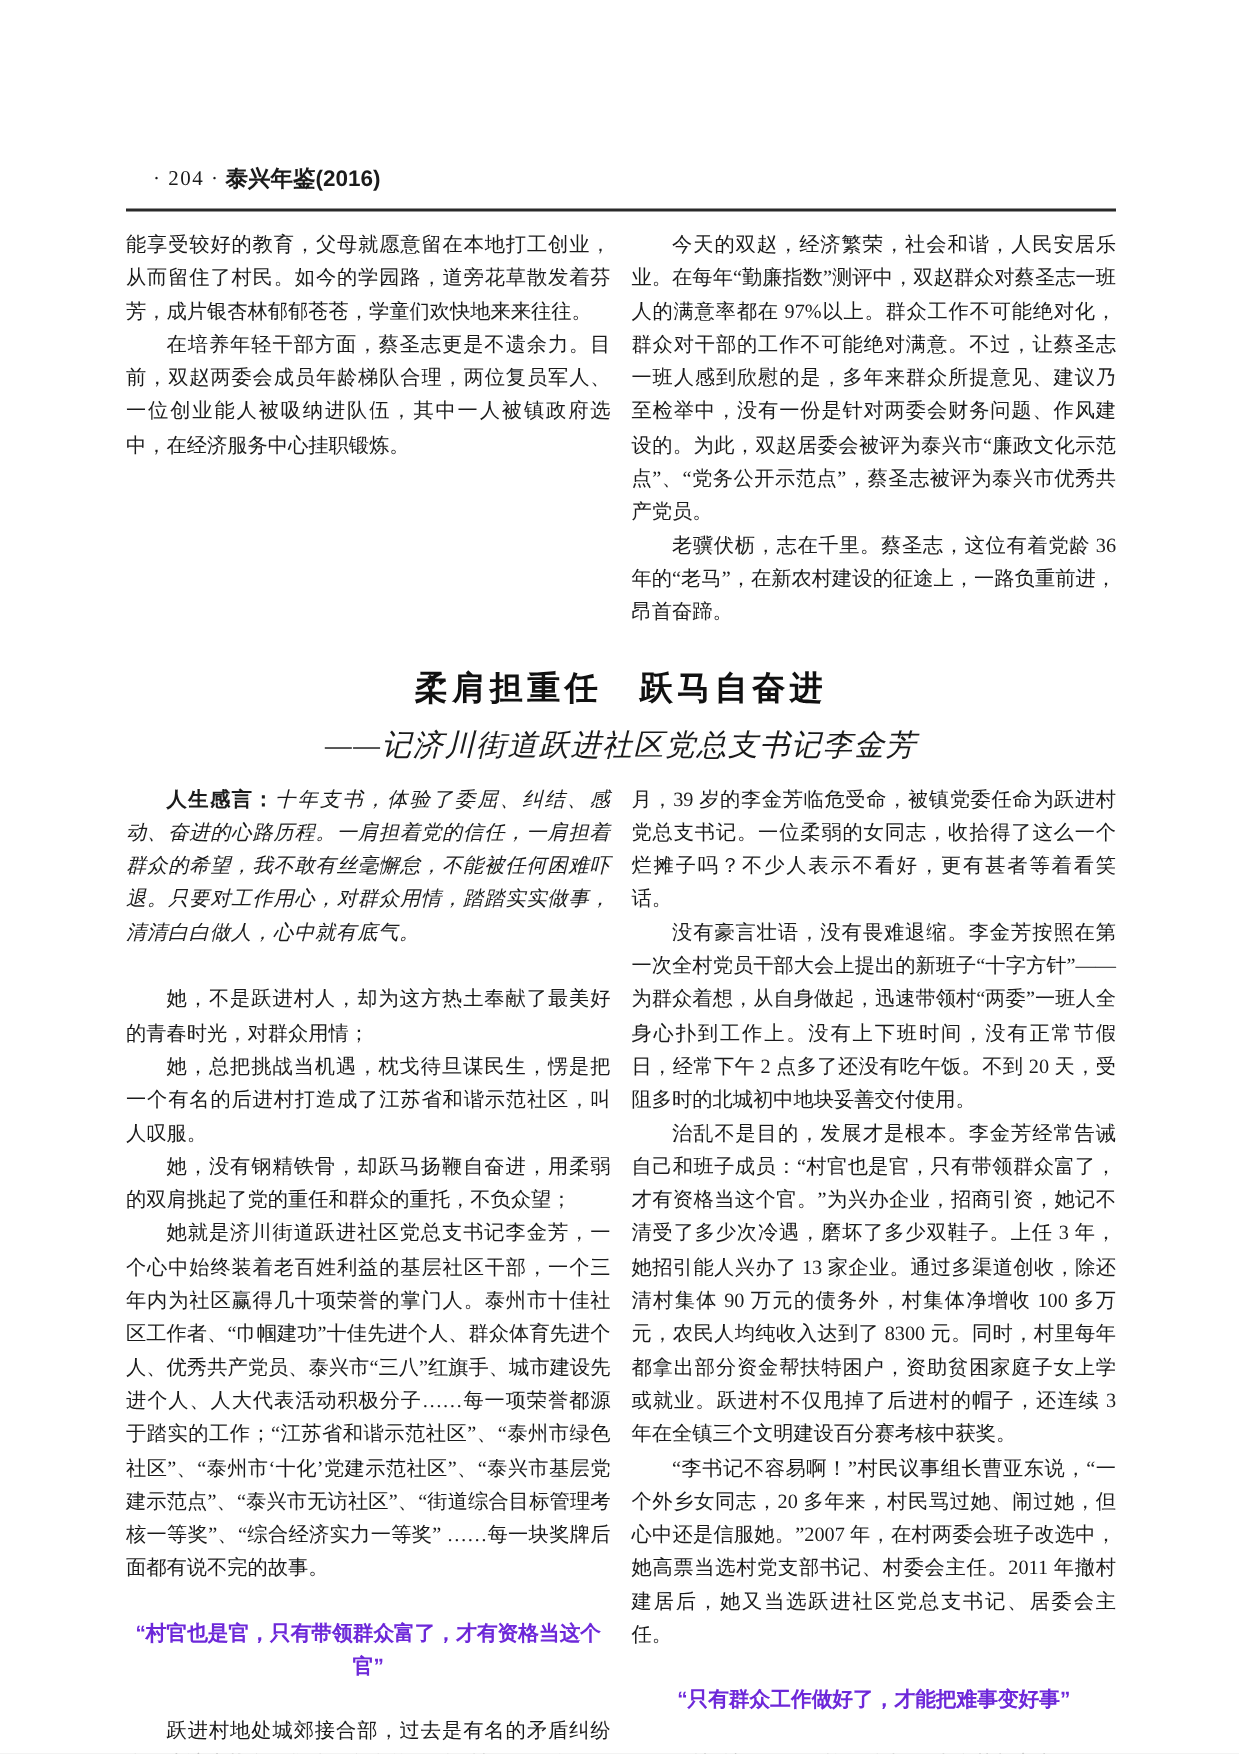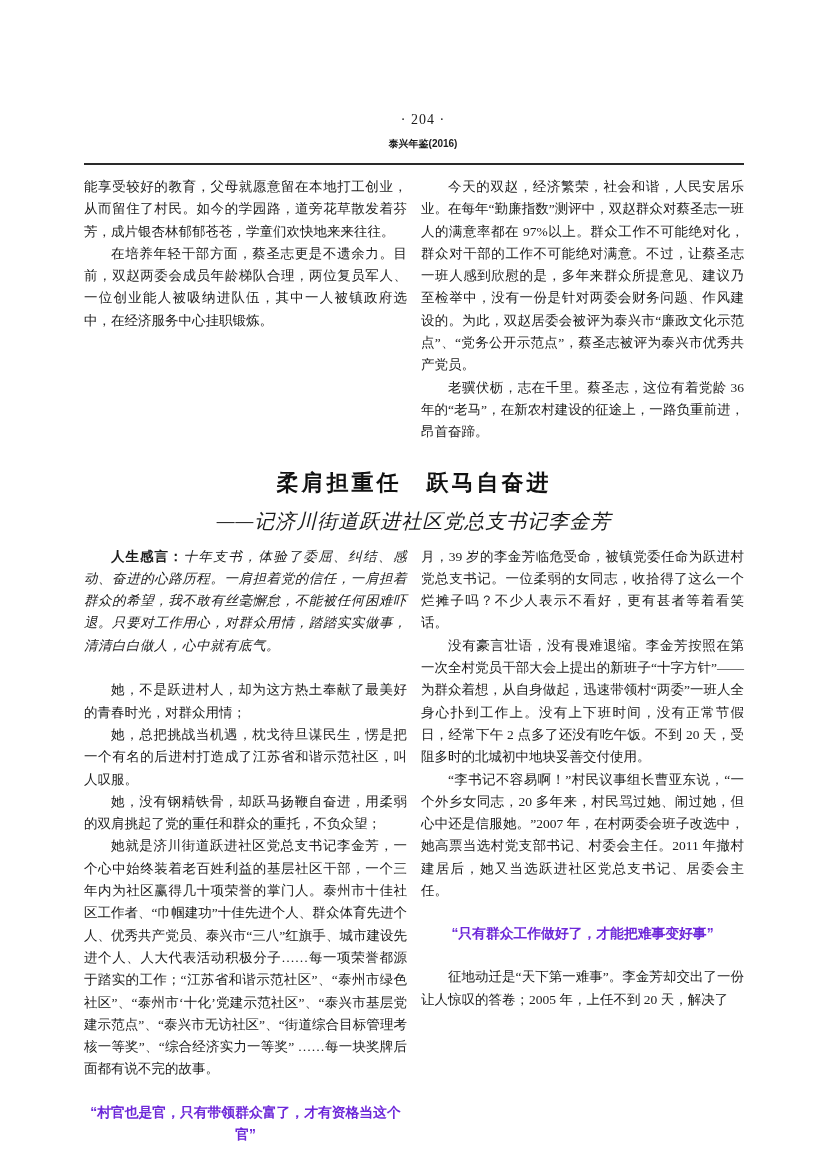--- a/index.html
+++ b/index.html
@@ -10,32 +10,31 @@
     margin: 0 auto;
     background: #ffffff;
     box-sizing: border-box;
     padding: 110px 82px 0 84px;
     font-family: "Liberation Serif", "DejaVu Serif", serif;
     color: #1b1b1b;
     overflow: hidden;
   }
   .page-header {
     display: flex;
-    align-items: center;
+    align-items: flex-end;
     gap: 4px;
     padding-left: 18px;
     font-size: 14px;
     line-height: 20px;
-    flex-direction: column;
   }
   .page-marker { letter-spacing: 1px; }
   .book-title {
     font-family: "Liberation Sans", "DejaVu Sans", sans-serif;
     font-weight: bold;
-    font-size: 10px;
+    font-size: 15px;
   }
   .header-rule {
     border: none;
     border-top: 2px solid #2a2a2a;
     margin: 9px 0 0 0;
   }
   .columns { display: flex; gap: 14px; margin-top: 11px; }
   .col {
     width: 323px;
     flex: none;
@@ -114,19 +113,20 @@
       <p class="para">她，不是跃进村人，却为这方热土奉献了最美好的青春时光，对群众用情；</p>
       <p class="para">她，总把挑战当机遇，枕戈待旦谋民生，愣是把一个有名的后进村打造成了江苏省和谐示范社区，叫人叹服。</p>
       <p class="para">她，没有钢精铁骨，却跃马扬鞭自奋进，用柔弱的双肩挑起了党的重任和群众的重托，不负众望；</p>
       <p class="para">她就是济川街道跃进社区党总支书记李金芳，一个心中始终装着老百姓利益的基层社区干部，一个三年内为社区赢得几十项荣誉的掌门人。泰州市十佳社区工作者、“巾帼建功”十佳先进个人、群众体育先进个人、优秀共产党员、泰兴市“三八”红旗手、城市建设先进个人、人大代表活动积极分子……每一项荣誉都源于踏实的工作；“江苏省和谐示范社区”、“泰州市绿色社区”、“泰州市‘十化’党建示范社区”、“泰兴市基层党建示范点”、“泰兴市无访社区”、“街道综合目标管理考核一等奖”、“综合经济实力一等奖” ……每一块奖牌后面都有说不完的故事。</p>
       <h2 class="col-heading">“村官也是官，只有带领群众富了，才有资格当这个官”</h2>
       <p class="para">跃进村地处城郊接合部，过去是有名的矛盾纠纷多、上访告状多、集体债务多的“三多”村。2006 年 4</p>
     </div>
     <div class="col">
       <p class="para no-indent">月，39 岁的李金芳临危受命，被镇党委任命为跃进村党总支书记。一位柔弱的女同志，收拾得了这么一个烂摊子吗？不少人表示不看好，更有甚者等着看笑话。</p>
       <p class="para">没有豪言壮语，没有畏难退缩。李金芳按照在第一次全村党员干部大会上提出的新班子“十字方针”——为群众着想，从自身做起，迅速带领村“两委”一班人全身心扑到工作上。没有上下班时间，没有正常节假日，经常下午 2 点多了还没有吃午饭。不到 20 天，受阻多时的北城初中地块妥善交付使用。</p>
+      <p class="para">治乱不是目的，发展才是根本。李金芳经常告诫自己和班子成员：“村官也是官，只有带领群众富了，才有资格当这个官。”为兴办企业，招商引资，她记不清受了多少次冷遇，磨坏了多少双鞋子。上任 3 年，她招引能人兴办了 13 家企业。通过多渠道创收，除还清村集体 90 万元的债务外，村集体净增收 100 多万元，农民人均纯收入达到了 8300 元。同时，村里每年都拿出部分资金帮扶特困户，资助贫困家庭子女上学或就业。跃进村不仅甩掉了后进村的帽子，还连续 3 年在全镇三个文明建设百分赛考核中获奖。</p>
       <p class="para">“李书记不容易啊！”村民议事组长曹亚东说，“一个外乡女同志，20 多年来，村民骂过她、闹过她，但心中还是信服她。”2007 年，在村两委会班子改选中，她高票当选村党支部书记、村委会主任。2011 年撤村建居后，她又当选跃进社区党总支书记、居委会主任。</p>
       <h2 class="col-heading">“只有群众工作做好了，才能把难事变好事”</h2>
       <p class="para">征地动迁是“天下第一难事”。李金芳却交出了一份让人惊叹的答卷；2005 年，上任不到 20 天，解决了</p>
     </div>
   </div>
 
 </div>
 
 </body></html>

